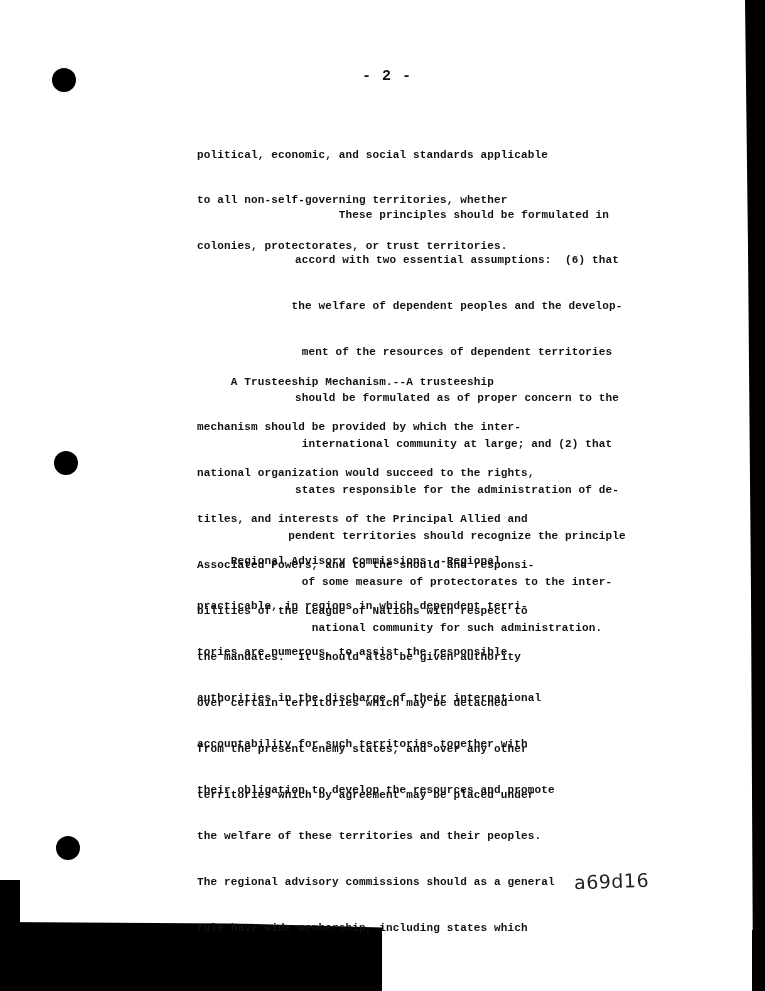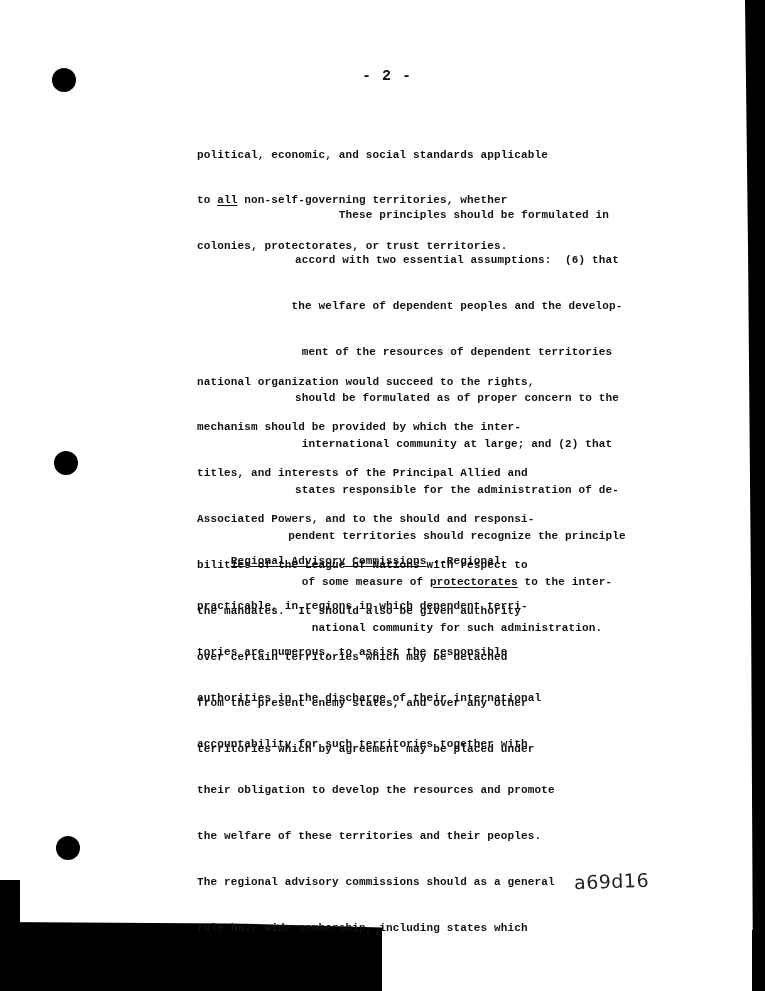--- a/index.html
+++ b/index.html
@@ -77,21 +77,20 @@
       position: absolute;
       left: 197px;
       width: 520px;
       font-size: 11px;
       line-height: 15.3px;
       font-weight: bold;
       white-space: pre;
       letter-spacing: 0.15px;
     }
     .u {
-      text-decoration: underline;
       text-underline-offset: 2px;
     }
     .handwritten {
       position: absolute;
       left: 574px;
       top: 870px;
       font-family: "DejaVu Sans", sans-serif;
       font-size: 19px;
       font-weight: normal;
       color: #222;
@@ -128,22 +127,23 @@
     <div>ment of the resources of dependent territories</div>
     <div>should be formulated as of proper concern to the</div>
     <div>international community at large; and (2) that</div>
     <div>states responsible for the administration of de-</div>
     <div>pendent territories should recognize the principle</div>
     <div><span>of some measure of </span><span class="u">protectorates</span><span> to the inter-</span></div>
     <div>national community for such administration.</div>
   </div>
 
   <div class="text-block" style="top:344px;">
+    <div><span>     </span><span class="u">A Trusteeship Mechanism</span><span>.--A trusteeship</span></div>
+    <div>mechanism should be provided by which the inter-</div>
     <div>national organization would succeed to the rights,</div>
-    <div>mechanism should be provided by which the inter-</div>
     <div>titles, and interests of the Principal Allied and</div>
     <div>Associated Powers, and to the should and responsi-</div>
     <div>bilities of the League of Nations with respect to</div>
     <div>the mandates.  It should also be given authority</div>
     <div>over certain territories which may be detached</div>
     <div>from the present enemy states, and over any other</div>
     <div>territories which by agreement may be placed under</div>
   </div>
 
   <div class="text-block" style="top:523px;">

